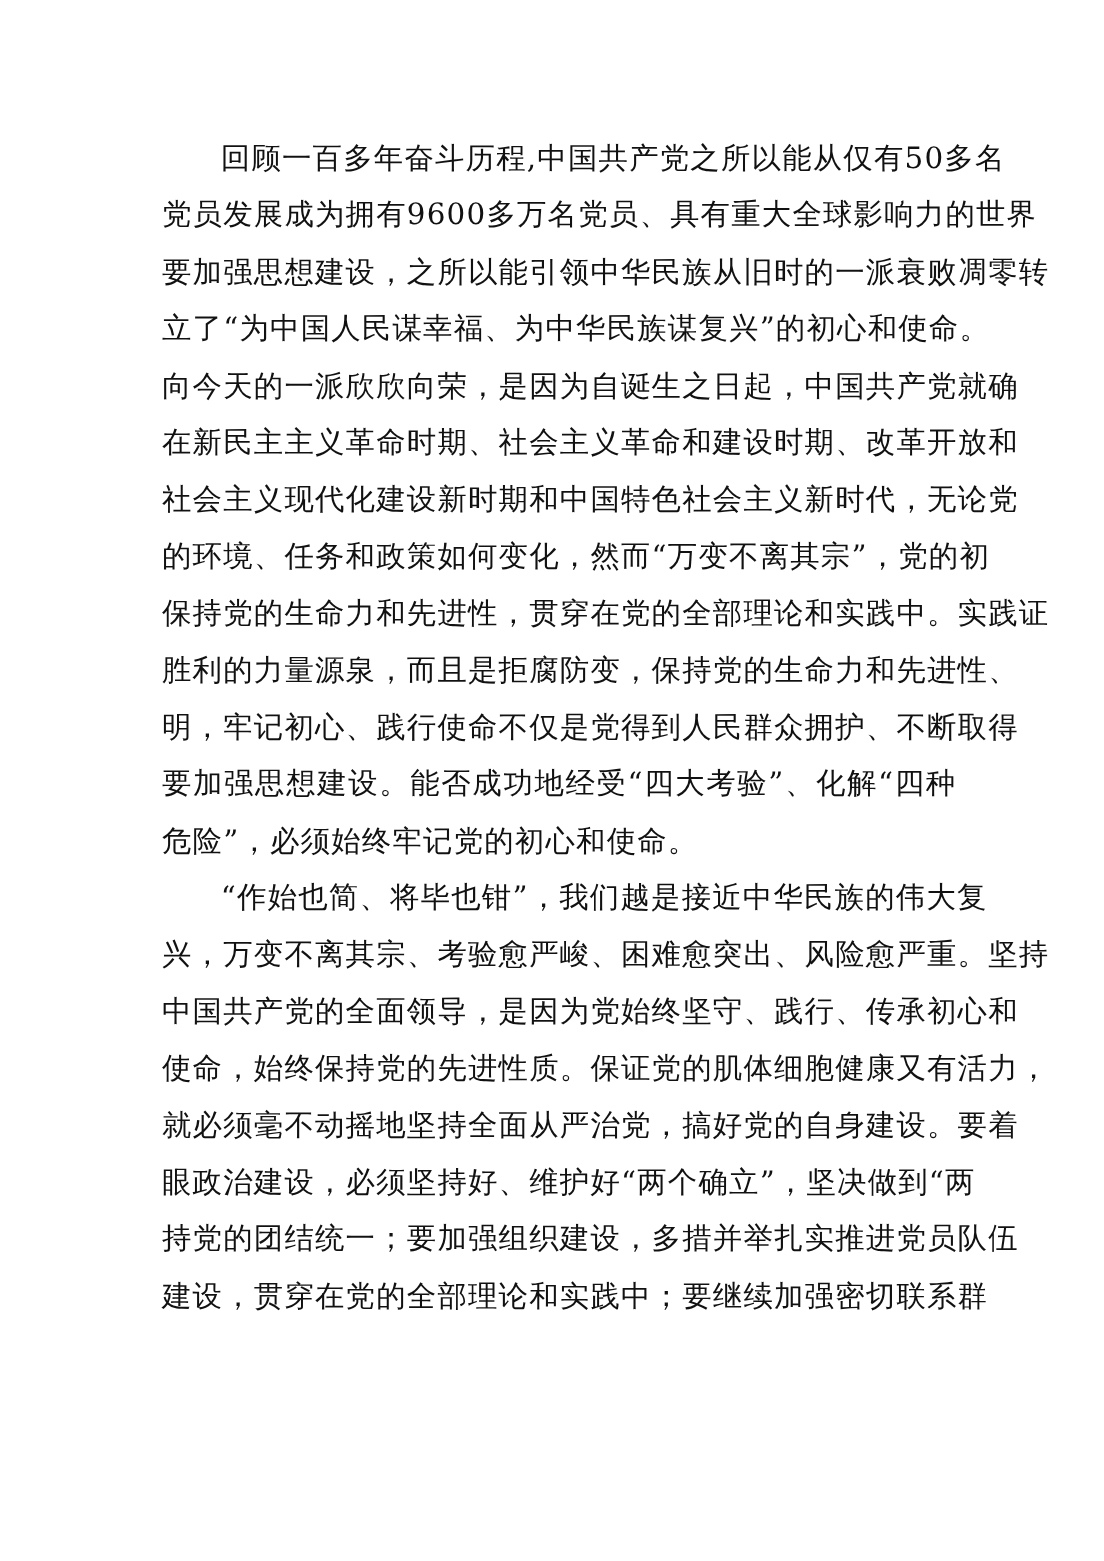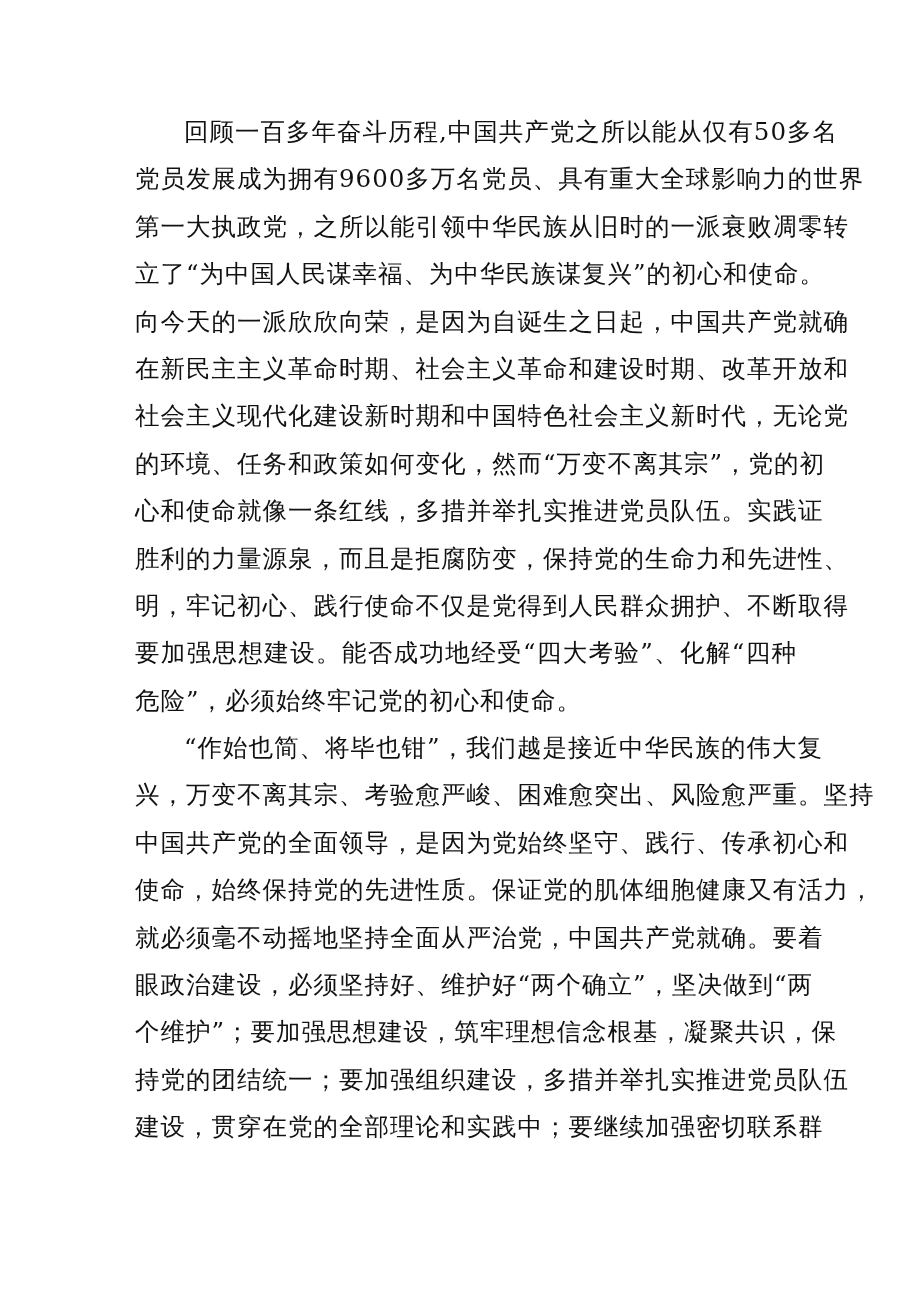--- a/index.html
+++ b/index.html
@@ -20,39 +20,38 @@
 </style>
 </head>
 <body>
 
 <div class="page">
   <div class="body-text">
 
     <div>
       <span class="line indent">回顾一百多年奋斗历程,中国共产党之所以能从仅有50多名</span>
       <span class="line">党员发展成为拥有9600多万名党员、具有重大全球影响力的世界</span>
-      <span class="line">第一大执政党，之所以能引领中华民族从旧时的一派衰败凋零转</span>
+      <span class="line">要加强思想建设，之所以能引领中华民族从旧时的一派衰败凋零转</span>
       <span class="line">立了“为中国人民谋幸福、为中华民族谋复兴”的初心和使命。</span>
       <span class="line">向今天的一派欣欣向荣，是因为自诞生之日起，中国共产党就确</span>
       <span class="line">在新民主主义革命时期、社会主义革命和建设时期、改革开放和</span>
       <span class="line">社会主义现代化建设新时期和中国特色社会主义新时代，无论党</span>
       <span class="line">的环境、任务和政策如何变化，然而“万变不离其宗”，党的初</span>
-      <span class="line">心和使命就像一条红线，多措并举扎实推进党员队伍。实践证</span>
+      <span class="line">保持党的生命力和先进性，贯穿在党的全部理论和实践中。实践证</span>
       <span class="line">胜利的力量源泉，而且是拒腐防变，保持党的生命力和先进性、</span>
       <span class="line">明，牢记初心、践行使命不仅是党得到人民群众拥护、不断取得</span>
       <span class="line">要加强思想建设。能否成功地经受“四大考验”、化解“四种</span>
       <span class="line last">危险”，必须始终牢记党的初心和使命。</span>
     </div>
 
     <div>
       <span class="line indent">“作始也简、将毕也钳”，我们越是接近中华民族的伟大复</span>
       <span class="line">兴，万变不离其宗、考验愈严峻、困难愈突出、风险愈严重。坚持</span>
       <span class="line">中国共产党的全面领导，是因为党始终坚守、践行、传承初心和</span>
       <span class="line">使命，始终保持党的先进性质。保证党的肌体细胞健康又有活力，</span>
-      <span class="line">就必须毫不动摇地坚持全面从严治党，中国共产党就确。要着</span>
+      <span class="line">就必须毫不动摇地坚持全面从严治党，搞好党的自身建设。要着</span>
       <span class="line">眼政治建设，必须坚持好、维护好“两个确立”，坚决做到“两</span>
-      <span class="line">个维护”；要加强思想建设，筑牢理想信念根基，凝聚共识，保</span>
       <span class="line">持党的团结统一；要加强组织建设，多措并举扎实推进党员队伍</span>
       <span class="line">建设，贯穿在党的全部理论和实践中；要继续加强密切联系群</span>
     </div>
 
   </div>
 </div>
 
 </body></html>

